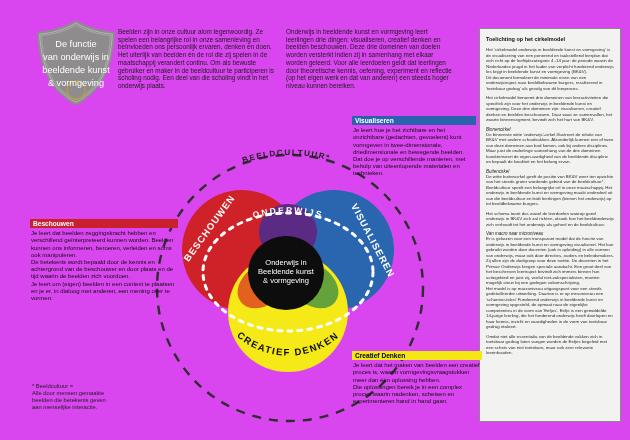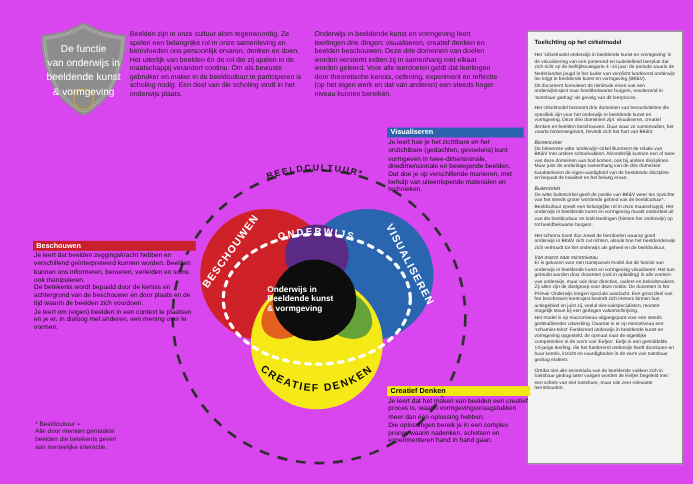--- a/index.html
+++ b/index.html
@@ -34,21 +34,21 @@
   
   #venn{position:absolute;left:140px;top:135px;width:310px;height:300px;z-index:1;}
   #venn text{font-family:"Liberation Sans",sans-serif;}
   .circle-label{font-size:9.5px;font-weight:bold;fill:#ffffff;letter-spacing:1px;}
   .arc-label-dark{font-size:8px;font-weight:bold;fill:#1a1a1a;letter-spacing:1.5px;}
   .arc-label-white{font-size:8.5px;font-weight:bold;fill:#ffffff;letter-spacing:2px;}
   .arc-label-black{font-size:9.5px;font-weight:bold;fill:#0d0d0d;letter-spacing:1.5px;}
 
   
   #venn-center-label{position:absolute;left:243px;top:258px;width:86px;z-index:3;
-    font-size:7.5px;line-height:9px;font-weight:bold;color:#ffffff;text-align:left;white-space:pre-line;}
+    font-size:7.5px;line-height:9px;font-weight:normal;color:#ffffff;text-align:center;white-space:pre-line;}
 
   
   #badge{position:absolute;left:32px;top:16px;width:88px;height:92px;}
   #badge text{font-family:"Liberation Sans",sans-serif;font-size:9.2px;fill:#ffffff;text-anchor:middle;}
 </style>
 </head>
 <body>
 
 <div id="canvas">
 

